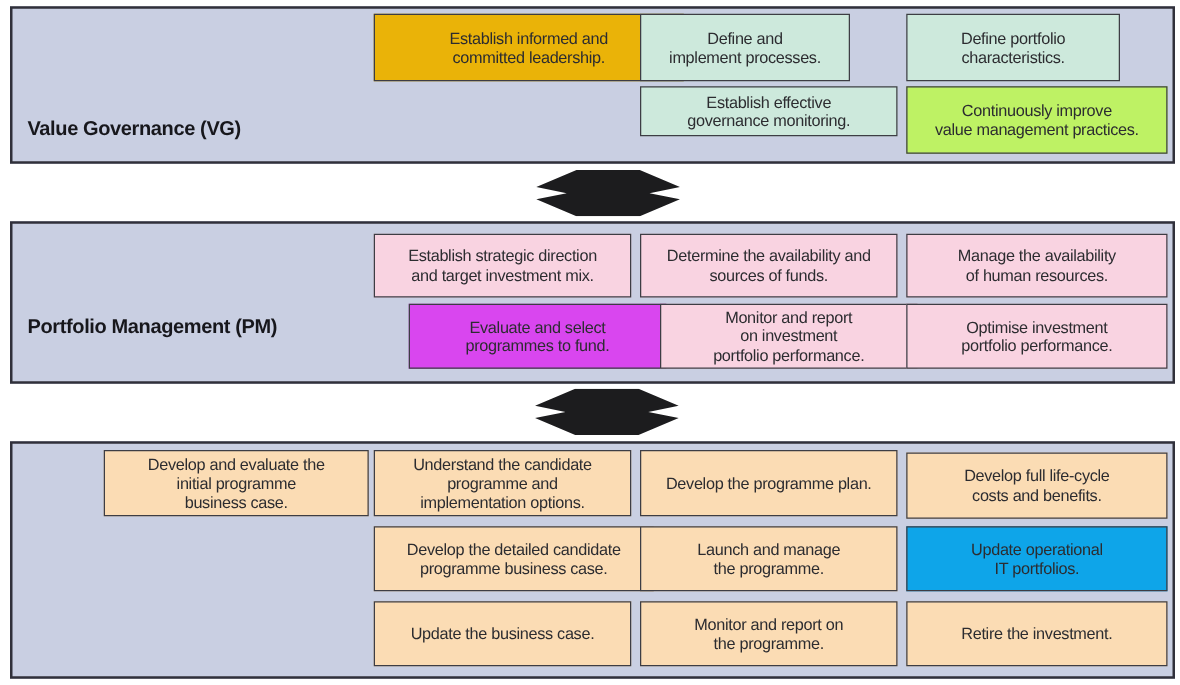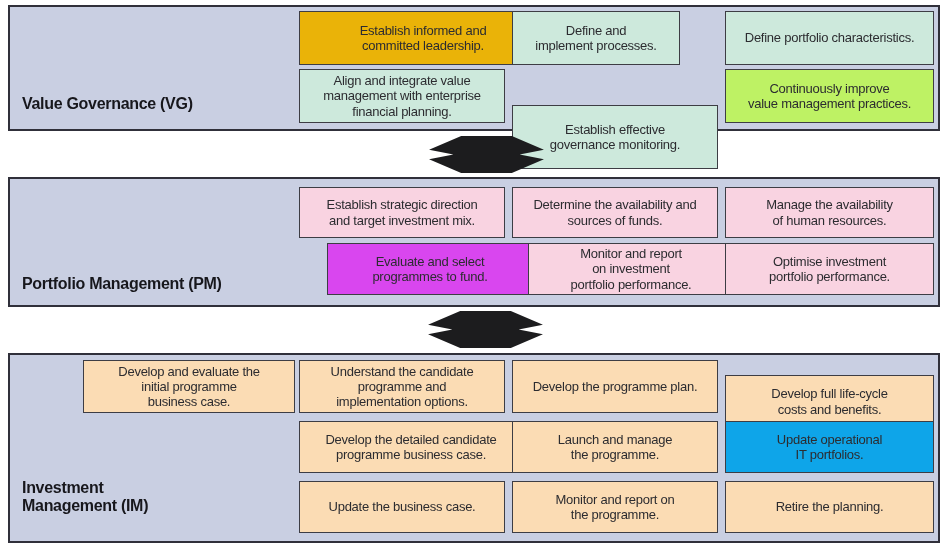--- a/index.html
+++ b/index.html
@@ -44,72 +44,67 @@
 <body>
 
 <div class="canvas">
 
   <section class="panel" style="top: 5px; height: 126px; background: rgb(201, 207, 226);">
     <h2 class="panel-label" style="top:88px;">Value Governance (VG)</h2>
   <div class="pbox" style="left: 289px; width: 248px; top: 4px; height: 54px; background: #eab308;">Establish informed and
 committed leadership.</div>
       <div class="pbox" style="left: 502px; width: 168px; top: 4px; height: 54px; background: rgb(205, 233, 220);">Define and
 implement processes.</div>
-      <div class="pbox" style="left: 715px; width: 209px; top: 4px; height: 54px; background: rgb(205, 233, 220);">Define portfolio characteristics.</div>
-      <div class="pbox" style="left: 289px; width: 206px; top: 62px; height: 54px; background: rgb(205, 233, 220);">Align and integrate value
-management with enterprise
-financial planning.</div>
-      <div class="pbox" style="left: 502px; width: 206px; top: 62px; height: 64px; background: rgb(205, 233, 220); margin-top: 36px;">Establish effective
+      <div class="pbox" style="left: 715px; width: 171px; top: 4px; height: 54px; background: rgb(205, 233, 220);">Define portfolio characteristics.</div>
+      <div class="pbox" style="left: 502px; width: 206px; top: 62px; height: 40px; background: rgb(205, 233, 220);">Establish effective
 governance monitoring.</div>
       <div class="pbox" style="left: 715px; width: 209px; top: 62px; height: 54px; background: #bef264;">Continuously improve
 value management practices.</div>
     </section>
 
   <svg class="arrow" style="left:428px;top:136px;" width="117" height="37" viewBox="0 0 118 38" aria-hidden="true">
     <polygon points="33,0 85,0 118,14 93,19 118,24 85,38 33,38 0,24 25,19 0,14" fill="#1c1c1e"></polygon>
   </svg>
 
   <section class="panel" style="top: 177px; height: 130px; background: rgb(201, 207, 226);">
-    <h2 class="panel-label" style="top:96px;">Portfolio Management (PM)</h2>
+    <h2 class="panel-label" style="top:74px;">Portfolio Management (PM)</h2>
   <div class="pbox" style="left: 289px; width: 206px; top: 8px; height: 51px; background: rgb(249, 211, 225);">Establish strategic direction
 and target investment mix.</div>
       <div class="pbox" style="left: 502px; width: 206px; top: 8px; height: 51px; background: rgb(249, 211, 225);">Determine the availability and
 sources of funds.</div>
       <div class="pbox" style="left: 715px; width: 209px; top: 8px; height: 51px; background: rgb(249, 211, 225);">Manage the availability
 of human resources.</div>
       <div class="pbox" style="left: 289px; width: 206px; top: 64px; height: 52px; background: #d946ef; margin-left: 28px;">Evaluate and select
 programmes to fund.</div>
       <div class="pbox" style="left: 502px; width: 206px; top: 64px; height: 52px; background: rgb(249, 211, 225); margin-left: 16px;">Monitor and report
 on investment
 portfolio performance.</div>
       <div class="pbox" style="left: 715px; width: 209px; top: 64px; height: 52px; background: rgb(249, 211, 225);">Optimise investment
 portfolio performance.</div>
     </section>
 
   <svg class="arrow" style="left:427px;top:311px;" width="117" height="37" viewBox="0 0 118 38" aria-hidden="true">
     <polygon points="33,0 85,0 118,14 93,19 118,24 85,38 33,38 0,24 25,19 0,14" fill="#1c1c1e"></polygon>
   </svg>
 
   <section class="panel" style="top: 353px; height: 190px; background: rgb(201, 207, 226);">
-    <h2 class="panel-label" style="top:124px;">Investment
-Management (IM)</h2>
   <div class="pbox" style="left: 73px; width: 212px; top: 5px; height: 53px; background: rgb(251, 220, 180);">Develop and evaluate the
 initial programme
 business case.</div>
       <div class="pbox" style="left: 289px; width: 206px; top: 5px; height: 53px; background: rgb(251, 220, 180);">Understand the candidate
 programme and
 implementation options.</div>
       <div class="pbox" style="left: 502px; width: 206px; top: 5px; height: 53px; background: rgb(251, 220, 180);">Develop the programme plan.</div>
-      <div class="pbox" style="left: 715px; width: 209px; top: 20px; height: 53px; background: rgb(251, 220, 180);">Develop full life-cycle
+      <div class="pbox" style="left: 715px; width: 209px; top: 7px; height: 53px; background: rgb(251, 220, 180);">Develop full life-cycle
 costs and benefits.</div>
       <div class="pbox" style="left: 289px; width: 224px; top: 66px; height: 52px; background: rgb(251, 220, 180);">Develop the detailed candidate
 programme business case.</div>
       <div class="pbox" style="left: 502px; width: 206px; top: 66px; height: 52px; background: rgb(251, 220, 180);">Launch and manage
 the programme.</div>
       <div class="pbox" style="left: 715px; width: 209px; top: 66px; height: 52px; background: #0ea5e9;">Update operational
 IT portfolios.</div>
       <div class="pbox" style="left: 289px; width: 206px; top: 126px; height: 52px; background: rgb(251, 220, 180);">Update the business case.</div>
       <div class="pbox" style="left: 502px; width: 206px; top: 126px; height: 52px; background: rgb(251, 220, 180);">Monitor and report on
 the programme.</div>
-      <div class="pbox" style="left: 715px; width: 209px; top: 126px; height: 52px; background: rgb(251, 220, 180);">Retire the planning.</div>
+      <div class="pbox" style="left: 715px; width: 209px; top: 126px; height: 52px; background: rgb(251, 220, 180);">Retire the investment.</div>
     </section>
 
 </div>
 
 </body></html>

